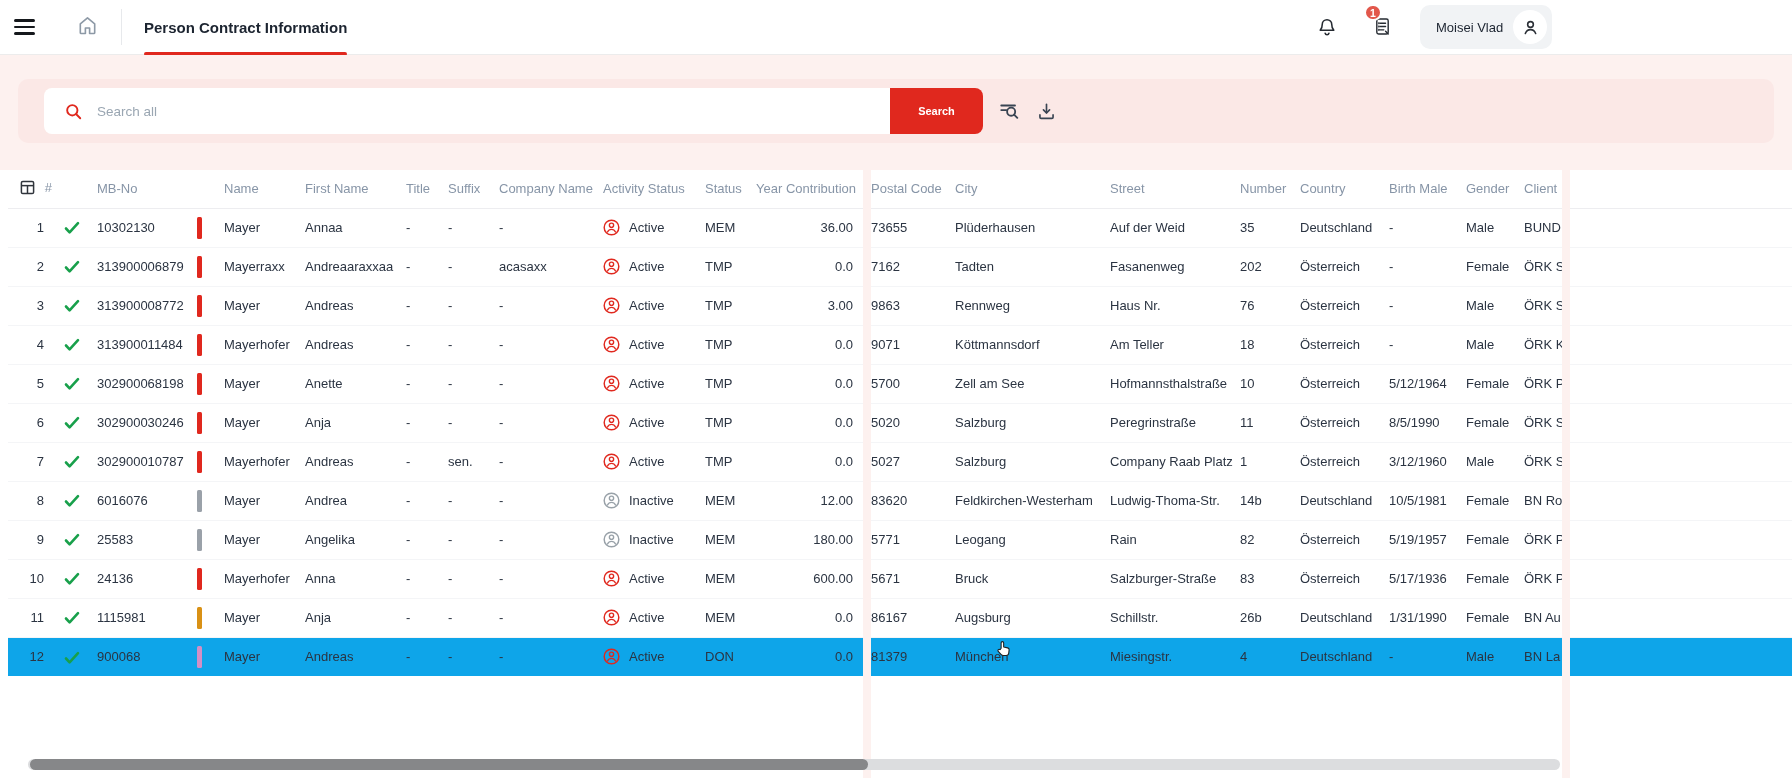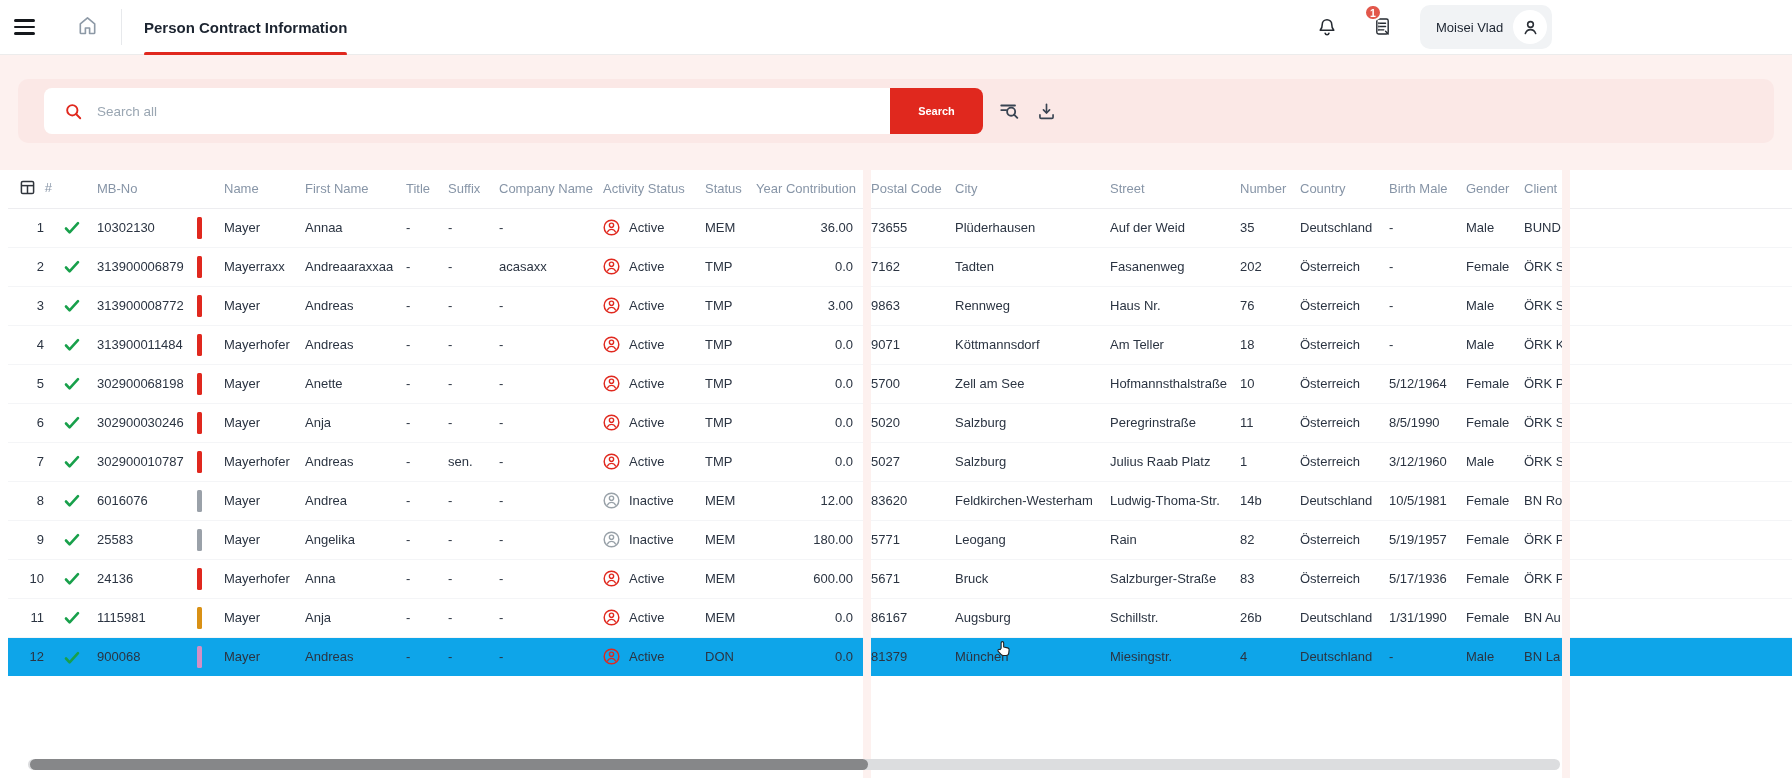--- a/index.html
+++ b/index.html
@@ -497,21 +497,21 @@
           <path d="M5.3 15.3c1-2.1 2.7-3.1 4.7-3.1s3.7 1 4.7 3.1" stroke-width="1.6" stroke-linecap="round"></path>
         </svg>
         <span>Active</span>
       </span>
     </td>
     <td>TMP</td>
     <td class="c-contrib">0.0</td>
     <td class="c-gap"></td>
     <td>5027</td>
     <td>Salzburg</td>
-    <td>Julius Raab Platz</td>
+    <td>Company Raab Platz</td>
     <td>1</td>
     <td>Österreich</td>
     <td>3/12/1960</td>
     <td>Male</td>
     <td class="c-client">ÖRK S</td>
     <td class="c-fill"></td>
   </tr>
         <tr>
     <td class="c-num">8</td>
     <td class="c-check">

